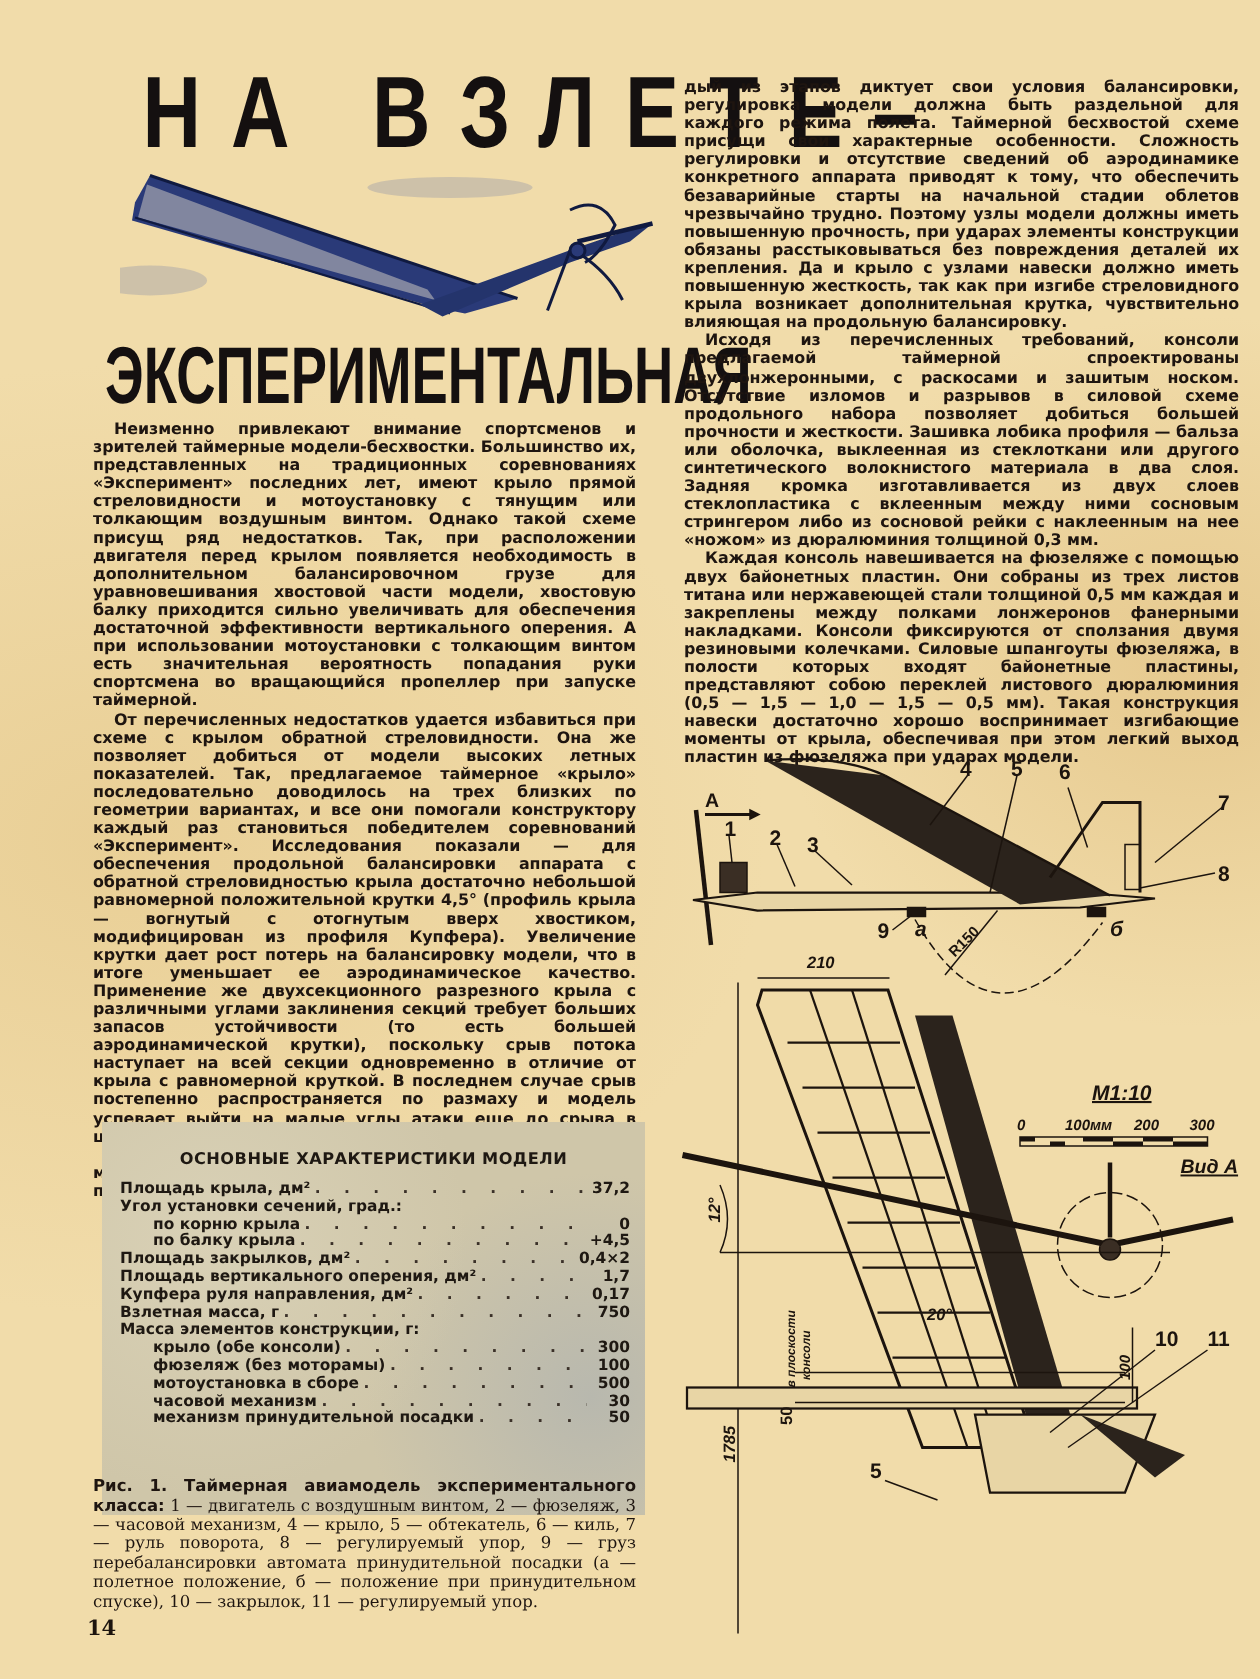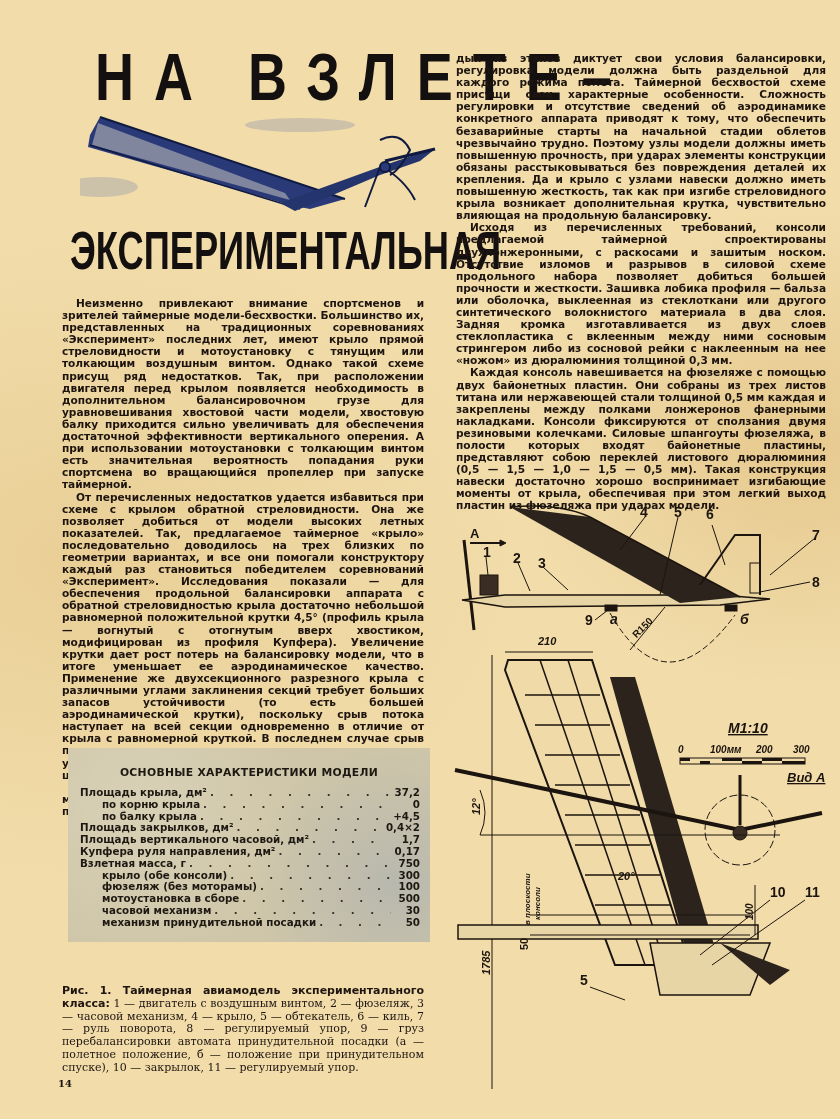--- a/index.html
+++ b/index.html
@@ -24,46 +24,46 @@
     font-size: 37px; letter-spacing: 0px; line-height: 1; color: #141010;
     transform: scaleY(1.45) scaleX(0.98); transform-origin: top left; white-space: nowrap;
   }
   .hero { position: absolute; left: 80px; top: 105px; width: 365px; height: 110px; }
   .col {
     position: absolute; font-family: "DejaVu Sans", sans-serif; font-weight: 700;
     font-size: 10.6px; line-height: 12.1px; text-align: justify; hyphens: auto;
     color: #1e1510; letter-spacing: -0.05px;
   }
   .col p { margin: 0; text-indent: 14px; }
-  .col-left { left: 62px; top: 297px; width: 362px; }
+  .col-left { left: 62px; top: 280px; width: 362px; }
   .col-right { left: 456px; top: 52px; width: 370px; }
   .col-right p.cont { text-indent: 0; }
   .specs {
-    position: absolute; left: 68px; top: 748px; width: 362px; height: 194px;
+    position: absolute; left: 68px; top: 748px; width: 362px; height: 262px;
     background: #cfc6a9;
     background-image: radial-gradient(circle at 20% 30%, #d9d1b6 0%, rgba(207,198,169,0) 50%),
                       radial-gradient(circle at 90% 70%, #b8b8ae 0%, rgba(207,198,169,0) 40%);
     font-family: "DejaVu Sans", sans-serif; font-weight: 700; font-size: 10.3px; color: #1e1812;
   }
   .specs-title { text-align: center; margin-top: 18px; font-size: 10.8px; letter-spacing: 0.3px; }
   .spec-list { margin: 8px 10px 0 12px; }
   .spec-row { display: flex; align-items: flex-end; height: 11.8px; line-height: 11.8px; }
   .spec-row.indent .spec-label { padding-left: 22px; }
   .spec-label { white-space: nowrap; }
   .spec-dots { flex: 1; overflow: hidden; white-space: nowrap; color: #3a3028; margin: 0 3px; letter-spacing: 6px; }
   .spec-value { white-space: nowrap; min-width: 26px; text-align: right; }
   .caption {
     position: absolute; left: 62px; top: 985px; width: 362px;
     font-family: "DejaVu Serif", serif; font-size: 11px; line-height: 12.8px;
     text-align: justify; color: #1e1510;
   }
   .caption b { font-family: "DejaVu Sans", sans-serif; font-weight: 700; }
   .page-number {
     position: absolute; left: 58px; top: 1078px;
-    font-family: "DejaVu Serif", serif; font-weight: 700; font-size: 10px;
+    font-family: "DejaVu Serif", serif; font-weight: 700; font-size: 14px;
   }
   .drawing { position: absolute; left: 450px; top: 495px; width: 390px; height: 624px; }
 </style>
 </head>
 <body>
 
 <div class="page">
 
   <div class="title1">НА ВЗЛЕТЕ–</div>
 
@@ -105,49 +105,55 @@
   </div>
 
   <div class="specs">
     <div class="specs-title">ОСНОВНЫЕ ХАРАКТЕРИСТИКИ МОДЕЛИ</div>
     <div class="spec-list">
       <div class="spec-row">
           <span class="spec-label">Площадь крыла, дм²</span>
           <span class="spec-dots">. . . . . . . . . . . . . . . . . . . . . . . . .</span>
           <span class="spec-value">37,2</span>
         </div>
+      <div class="spec-row">
+          <span class="spec-label">Угол установки сечений, град.:</span>
+        </div>
       <div class="spec-row indent">
           <span class="spec-label">по корню крыла</span>
           <span class="spec-dots">. . . . . . . . . . . . . . . . . . . . . . . . .</span>
           <span class="spec-value">0</span>
         </div>
       <div class="spec-row indent">
           <span class="spec-label">по балку крыла</span>
           <span class="spec-dots">. . . . . . . . . . . . . . . . . . . . . . . . .</span>
           <span class="spec-value">+4,5</span>
         </div>
       <div class="spec-row">
           <span class="spec-label">Площадь закрылков, дм²</span>
           <span class="spec-dots">. . . . . . . . . . . . . . . . . . . . . . . . .</span>
           <span class="spec-value">0,4×2</span>
         </div>
       <div class="spec-row">
-          <span class="spec-label">Площадь вертикального часовой, дм²</span>
+          <span class="spec-label">Площадь вертикального оперения, дм²</span>
           <span class="spec-dots">. . . . . . . . . . . . . . . . . . . . . . . . .</span>
           <span class="spec-value">1,7</span>
         </div>
       <div class="spec-row">
           <span class="spec-label">Купфера руля направления, дм²</span>
           <span class="spec-dots">. . . . . . . . . . . . . . . . . . . . . . . . .</span>
           <span class="spec-value">0,17</span>
         </div>
       <div class="spec-row">
           <span class="spec-label">Взлетная масса, г</span>
           <span class="spec-dots">. . . . . . . . . . . . . . . . . . . . . . . . .</span>
           <span class="spec-value">750</span>
+        </div>
+      <div class="spec-row">
+          <span class="spec-label">Масса элементов конструкции, г:</span>
         </div>
       <div class="spec-row indent">
           <span class="spec-label">крыло (обе консоли)</span>
           <span class="spec-dots">. . . . . . . . . . . . . . . . . . . . . . . . .</span>
           <span class="spec-value">300</span>
         </div>
       <div class="spec-row indent">
           <span class="spec-label">фюзеляж (без моторамы)</span>
           <span class="spec-dots">. . . . . . . . . . . . . . . . . . . . . . . . .</span>
           <span class="spec-value">100</span>

